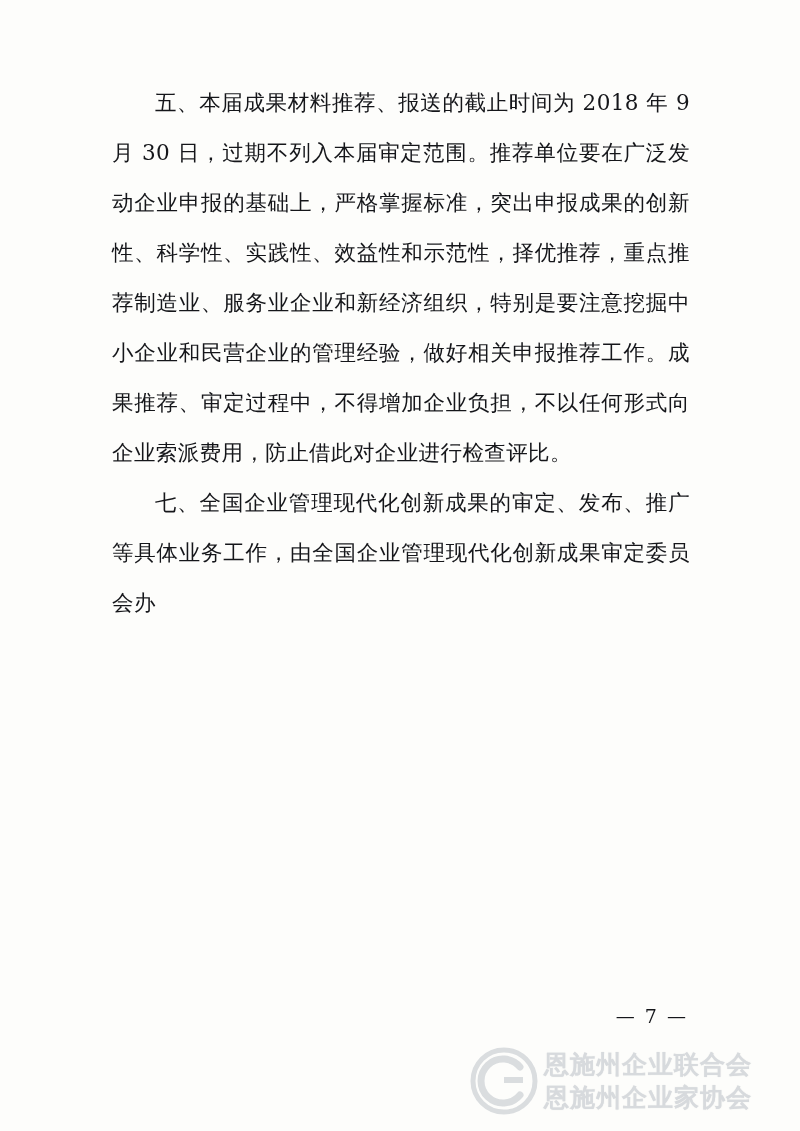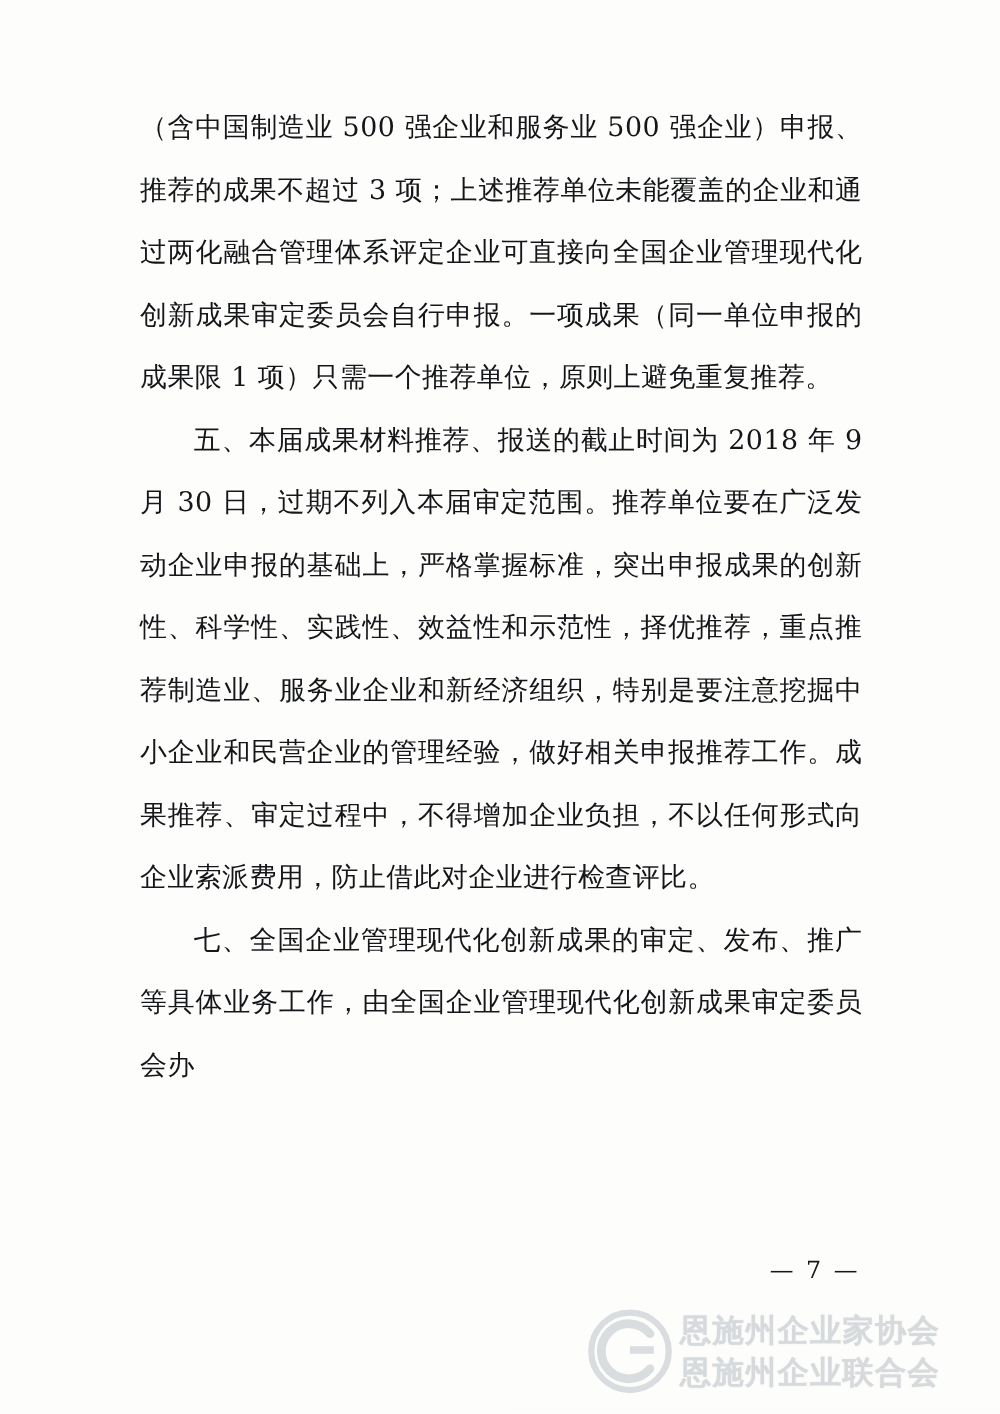--- a/index.html
+++ b/index.html
@@ -82,34 +82,33 @@
     text-shadow: 0 0 1px rgba(180,185,190,0.6);
   }
   .wm-line { white-space: nowrap; }
 </style>
 </head>
 <body>
 
 <div class="page">
 
   <div class="page-inner">
-    <p class="para">（含中国制造业 500 强企业和服务业 500 强企业）申报、推荐的成果不超过 3 项；上述推荐单位未能覆盖的企业和通过两化融合管理体系评定企业可直接向全国企业管理现代化创新成果审定委员会自行申报。一项成果（同一单位申报的成果限 1 项）只需一个推荐单位，原则上避免重复推荐。</p>
     <p class="para indent">五、本届成果材料推荐、报送的截止时间为 2018 年 9 月 30 日，过期不列入本届审定范围。推荐单位要在广泛发动企业申报的基础上，严格掌握标准，突出申报成果的创新性、科学性、实践性、效益性和示范性，择优推荐，重点推荐制造业、服务业企业和新经济组织，特别是要注意挖掘中小企业和民营企业的管理经验，做好相关申报推荐工作。成果推荐、审定过程中，不得增加企业负担，不以任何形式向企业索派费用，防止借此对企业进行检查评比。</p>
     <p class="para indent">七、全国企业管理现代化创新成果的审定、发布、推广等具体业务工作，由全国企业管理现代化创新成果审定委员会办</p>
   </div>
 
   <div class="page-number">— 7 —</div>
 
   <div class="watermark">
     <div class="wm-logo">
       <svg width="72" height="72" viewBox="0 0 72 72" aria-hidden="true">
         <circle cx="36" cy="36" r="31" fill="none" stroke="#cdd1d5" stroke-width="5"></circle>
         <path d="M52 22 A22 22 0 1 0 52 50" fill="none" stroke="#cdd1d5" stroke-width="7" stroke-linecap="round"></path>
         <rect x="36" y="32" width="19" height="6" fill="#cdd1d5"></rect>
       </svg>
     </div>
     <div class="wm-text">
+      <span class="wm-line">恩施州企业联合会</span>
       <span class="wm-line">恩施州企业家协会</span>
-      <span class="wm-line">恩施州企业联合会</span>
     </div>
   </div>
 
 </div>
 
 </body></html>

